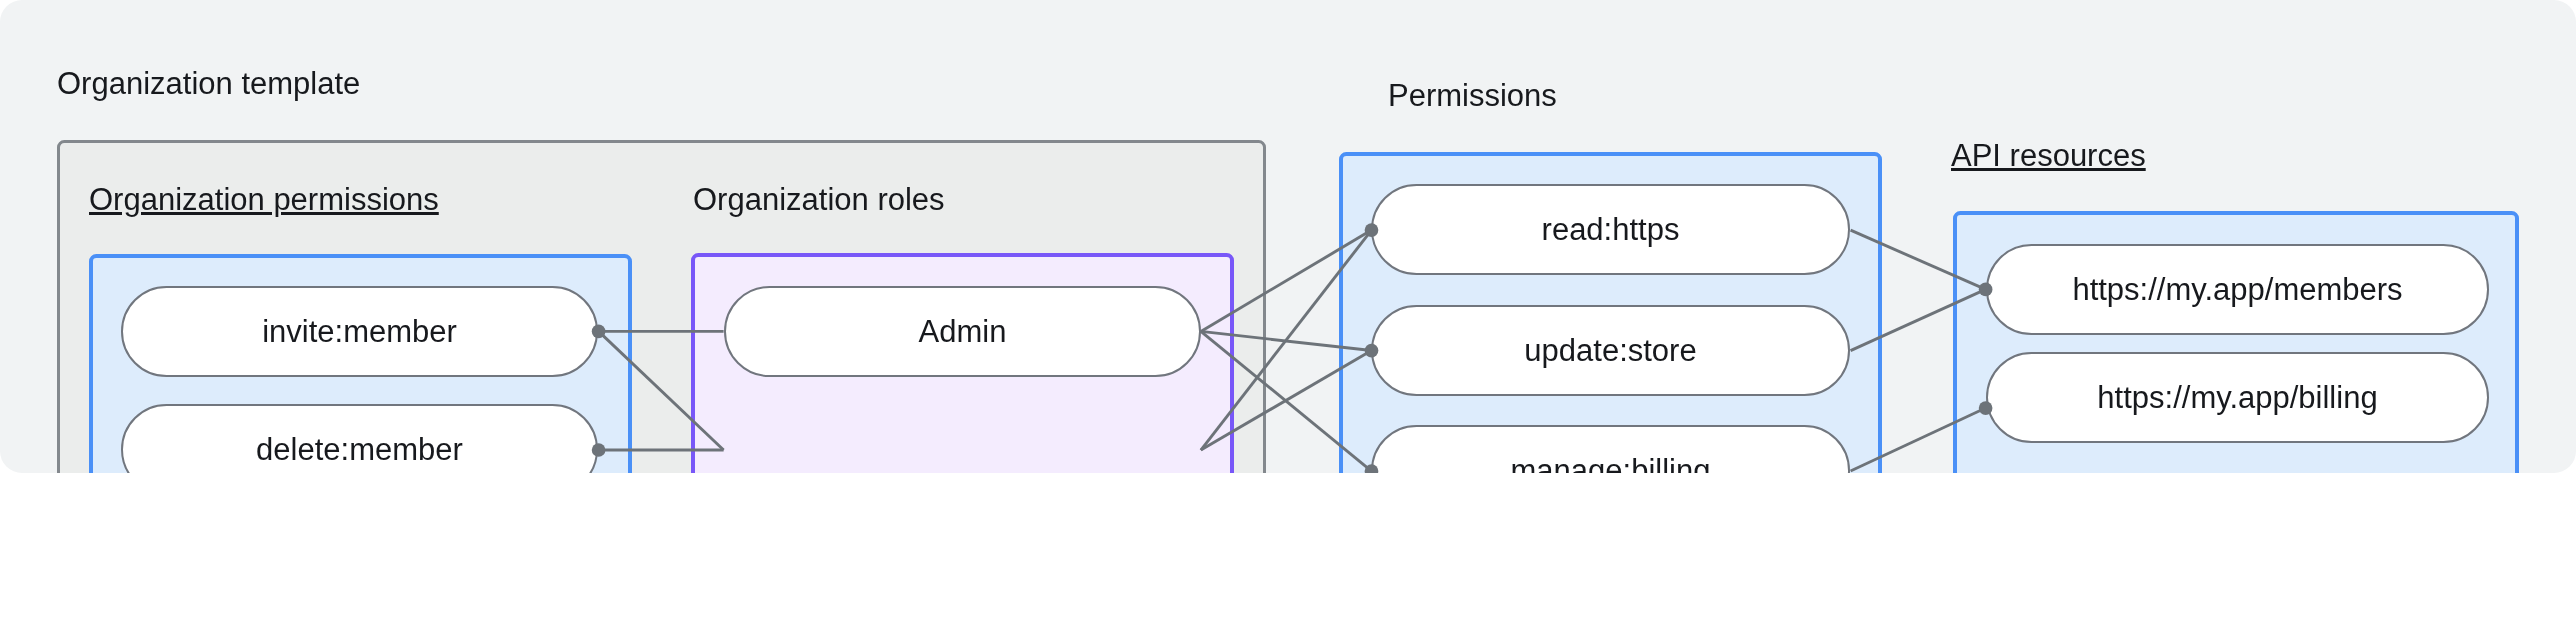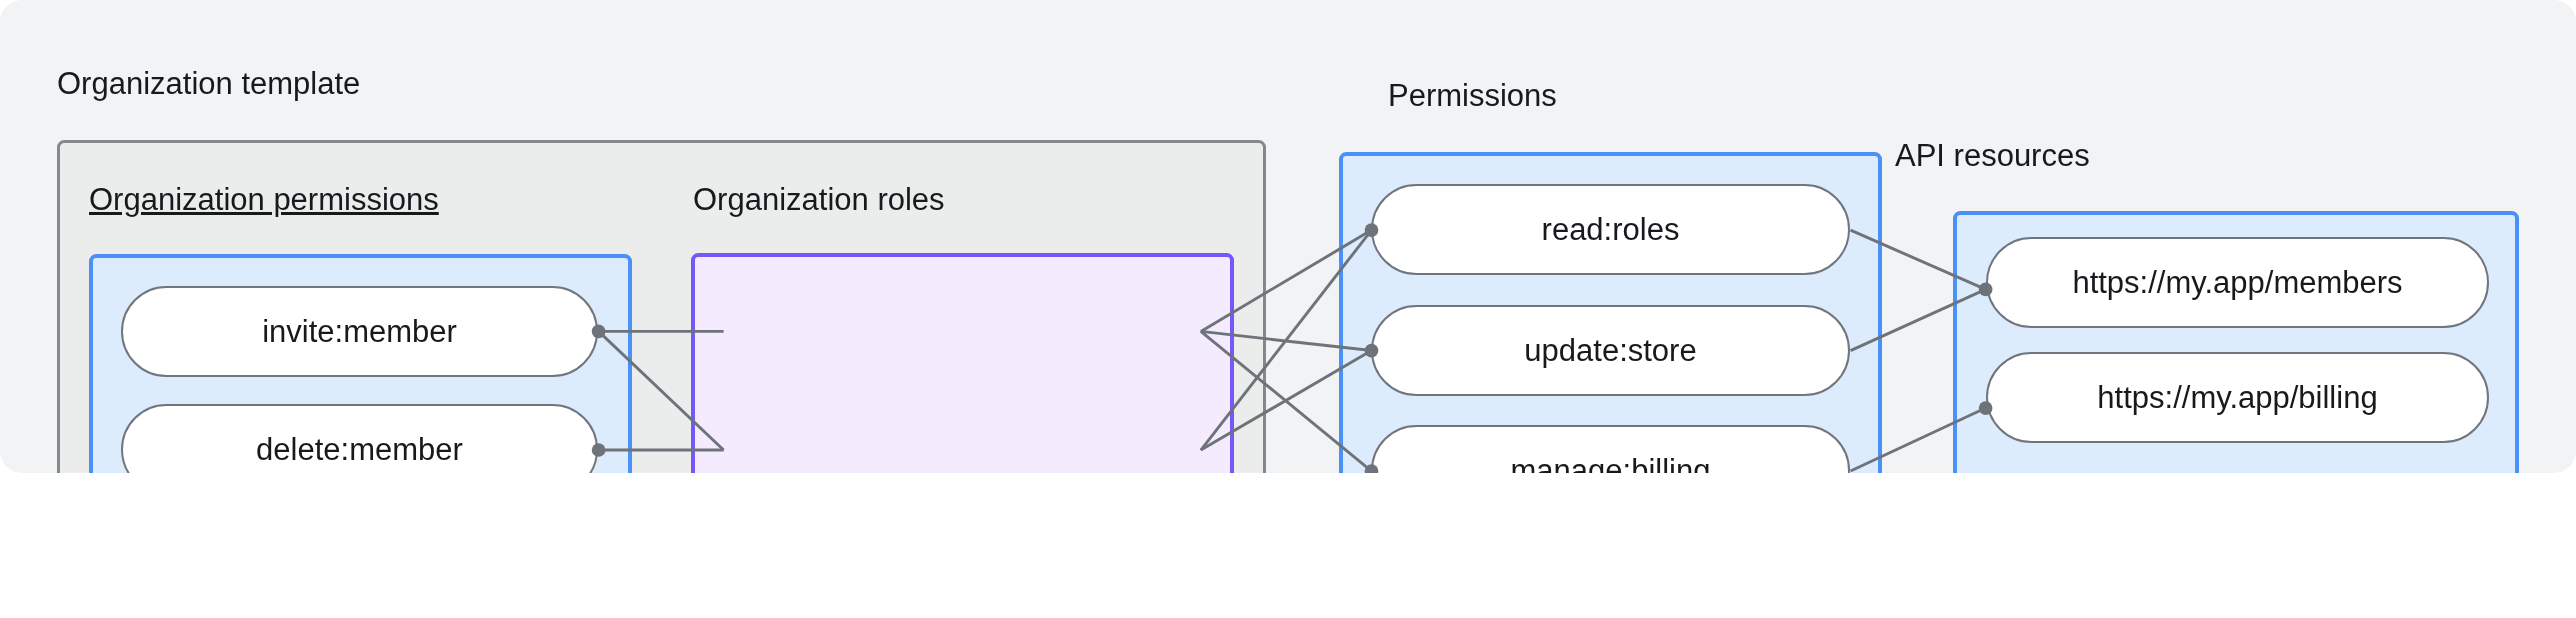--- a/index.html
+++ b/index.html
@@ -61,49 +61,50 @@
 </style>
 </head>
 <body>
 
 <div class="canvas">
 
   <div class="label" style="left:57px; top:66px;">Organization template</div>
 
   <div class="label" style="left:1340px; top:78px;margin-left:48px;">Permissions</div>
 
-  <div class="label" style="left:1895px; top:138px;">API resources</div>
+  <div class="label" style="left:1951px; top:138px;text-decoration:underline;">API resources</div>
 
   <div class="group-box gray-box" style="left:57px; top:140px; width:1209px; height:420px;"></div>
 
   <div class="label" style="left:89px; top:182px;text-decoration:underline;">Organization permissions</div>
 
   <div class="label" style="left:693px; top:182px;text-align:center;">Organization roles</div>
 
   <div class="group-box blue-box" style="left:89px; top:254px; width:543px; height:274px;"></div>
 
   <div class="pill" style="left:121px; top:404px; width:477px; height:91px;">delete:member</div>
 
   <div class="pill" style="left:121px; top:286px; width:477px; height:91px;">invite:member</div>
 
   <div class="group-box purple-box" style="left:691px; top:253px; width:543px; height:275px;"></div>
 
+  <div class="pill" style="left:724px; top:286px; width:477px; height:91px;">Admin</div>
 
 
   <div class="group-box blue-box" style="left:1339px; top:152px; width:543px; height:395px;"></div>
 
-  <div class="pill" style="left:1371px; top:184px; width:479px; height:91px;">read:roles</div>
+  <div class="pill" style="left:1371px; top:184px; width:479px; height:91px;">read:https</div>
 
   <div class="pill" style="left:1371px; top:305px; width:479px; height:91px;">update:store</div>
 
   <div class="pill" style="left:1371px; top:425px; width:479px; height:91px;">manage:billing</div>
 
   <div class="group-box blue-box" style="left:1953px; top:211px; width:566px; height:276px;"></div>
 
-  <div class="pill" style="left:1986px; top:237px; width:503px; height:91px;">https://my.app/members</div>
+  <div class="pill" style="left:1986px; top:244px; width:503px; height:91px;">https://my.app/members</div>
 
   <div class="pill" style="left:1986px; top:352px; width:503px; height:91px;">https://my.app/billing</div>
 
   <svg class="edges" width="2576" height="619" viewBox="0 0 2823 678">
       <line x1="656" y1="363" x2="793" y2="363" stroke="#6d7379" stroke-width="3.2"></line>
       <line x1="656" y1="363" x2="793" y2="493" stroke="#6d7379" stroke-width="3.2"></line>
       <line x1="656" y1="493" x2="793" y2="493" stroke="#6d7379" stroke-width="3.2"></line>
       <line x1="1316" y1="363" x2="1503" y2="252" stroke="#6d7379" stroke-width="3.2"></line>
       <line x1="1316" y1="363" x2="1503" y2="384" stroke="#6d7379" stroke-width="3.2"></line>
       <line x1="1316" y1="363" x2="1503" y2="516" stroke="#6d7379" stroke-width="3.2"></line>

